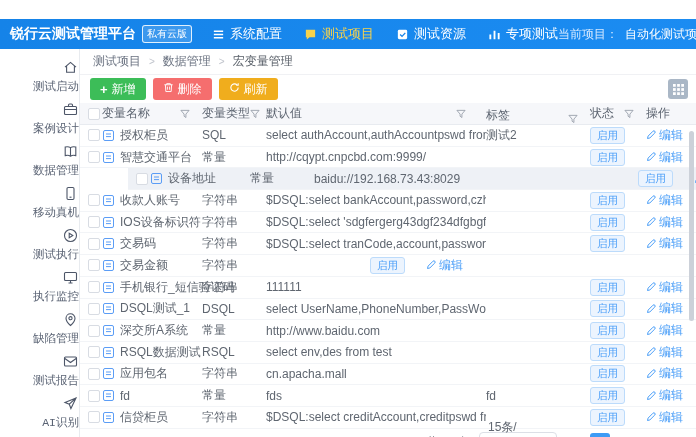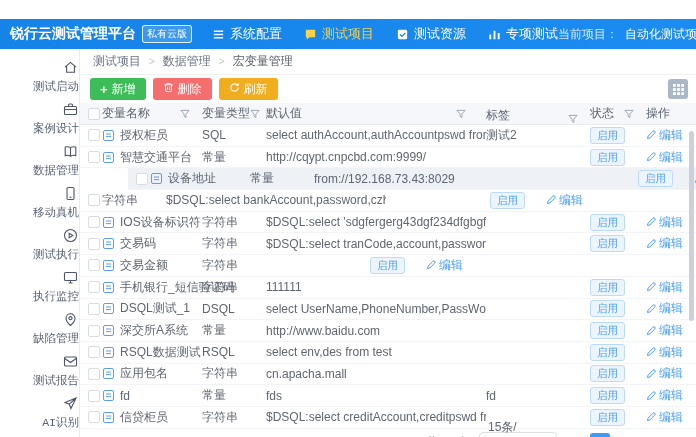--- a/index.html
+++ b/index.html
@@ -380,39 +380,48 @@
               <div class="c-name">
                 <span style="display:flex">
                   <svg width="13" height="13" viewBox="0 0 13 13" style="flex:none">
                     <rect x="1.5" y="1.5" width="10" height="10" rx="1.5" fill="none" stroke="#5b9df6" stroke-width="1"></rect>
                     <path d="M4 5h5M4 7.6h5" stroke="#5b9df6" stroke-width="1"></path>
                   </svg>
                 </span>
                 <span class="nm">设备地址</span>
               </div>
               <div class="c-type">常量</div>
-              <div class="c-value">from://192.168.73.43:8029</div>
-              <div class="c-tag"></div>
-              <div class="c-status">
-                <span class="pill">启用</span>
-              </div>
-              <div class="c-action">
-                <a class="edit">
-                  <span style="display:flex">
-                    <svg width="10" height="10" viewBox="0 0 10 10" fill="none" stroke="#4a9ef8" stroke-width="1">
-                      <path d="M1.5 8.5l.6-2.4 4.9-4.9a1.1 1.1 0 011.8 1.8L3.9 7.9z"></path>
-                    </svg>
-                  </span>
-                  <span class="edit-txt">编辑</span>
-                </a>
-              </div>
-            </div>
-            <div class="trow">
-              <div class="c-check">
-                <span class="cb"></span>
+              <div class="c-value">baidu://192.168.73.43:8029</div>
+              <div class="c-tag"></div>
+              <div class="c-status">
+                <span class="pill">启用</span>
+              </div>
+              <div class="c-action">
+                <a class="edit">
+                  <span style="display:flex">
+                    <svg width="10" height="10" viewBox="0 0 10 10" fill="none" stroke="#4a9ef8" stroke-width="1">
+                      <path d="M1.5 8.5l.6-2.4 4.9-4.9a1.1 1.1 0 011.8 1.8L3.9 7.9z"></path>
+                    </svg>
+                  </span>
+                  <span class="edit-txt">编辑</span>
+                </a>
+              </div>
+            </div>
+            <div class="trow">
+              <div class="c-check">
+                <span class="cb"></span>
+              </div>
+              <div class="c-name">
+                <span style="display:flex">
+                  <svg width="13" height="13" viewBox="0 0 13 13" style="flex:none">
+                    <rect x="1.5" y="1.5" width="10" height="10" rx="1.5" fill="none" stroke="#5b9df6" stroke-width="1"></rect>
+                    <path d="M4 5h5M4 7.6h5" stroke="#5b9df6" stroke-width="1"></path>
+                  </svg>
+                </span>
+                <span class="nm">收款人账号</span>
               </div>
               <div class="c-type">字符串</div>
               <div class="c-value">$DSQL:select bankAccount,password,czhm,ckrsfz from ...</div>
               <div class="c-tag"></div>
               <div class="c-status">
                 <span class="pill">启用</span>
               </div>
               <div class="c-action">
                 <a class="edit">
                   <span style="display:flex">

